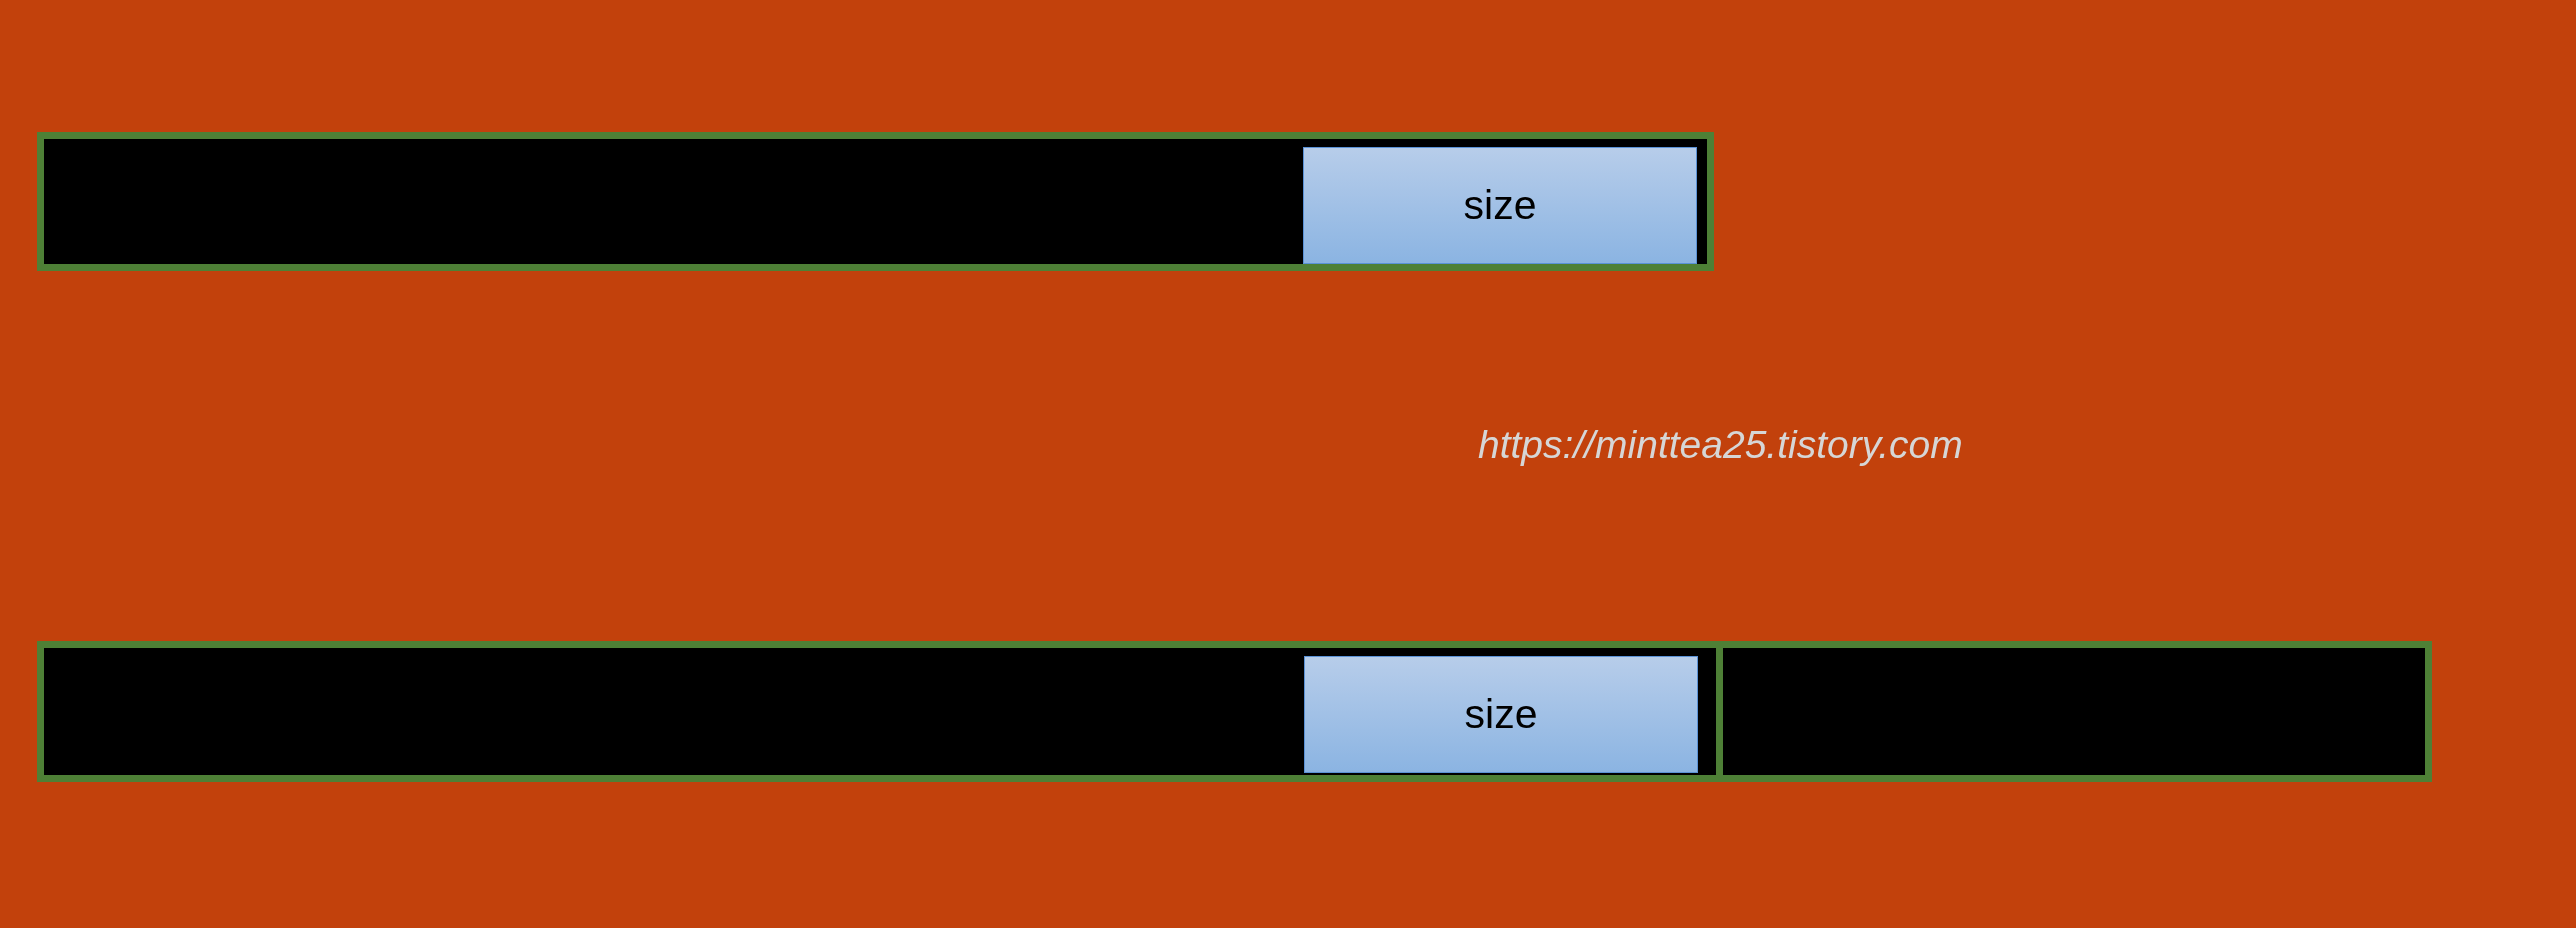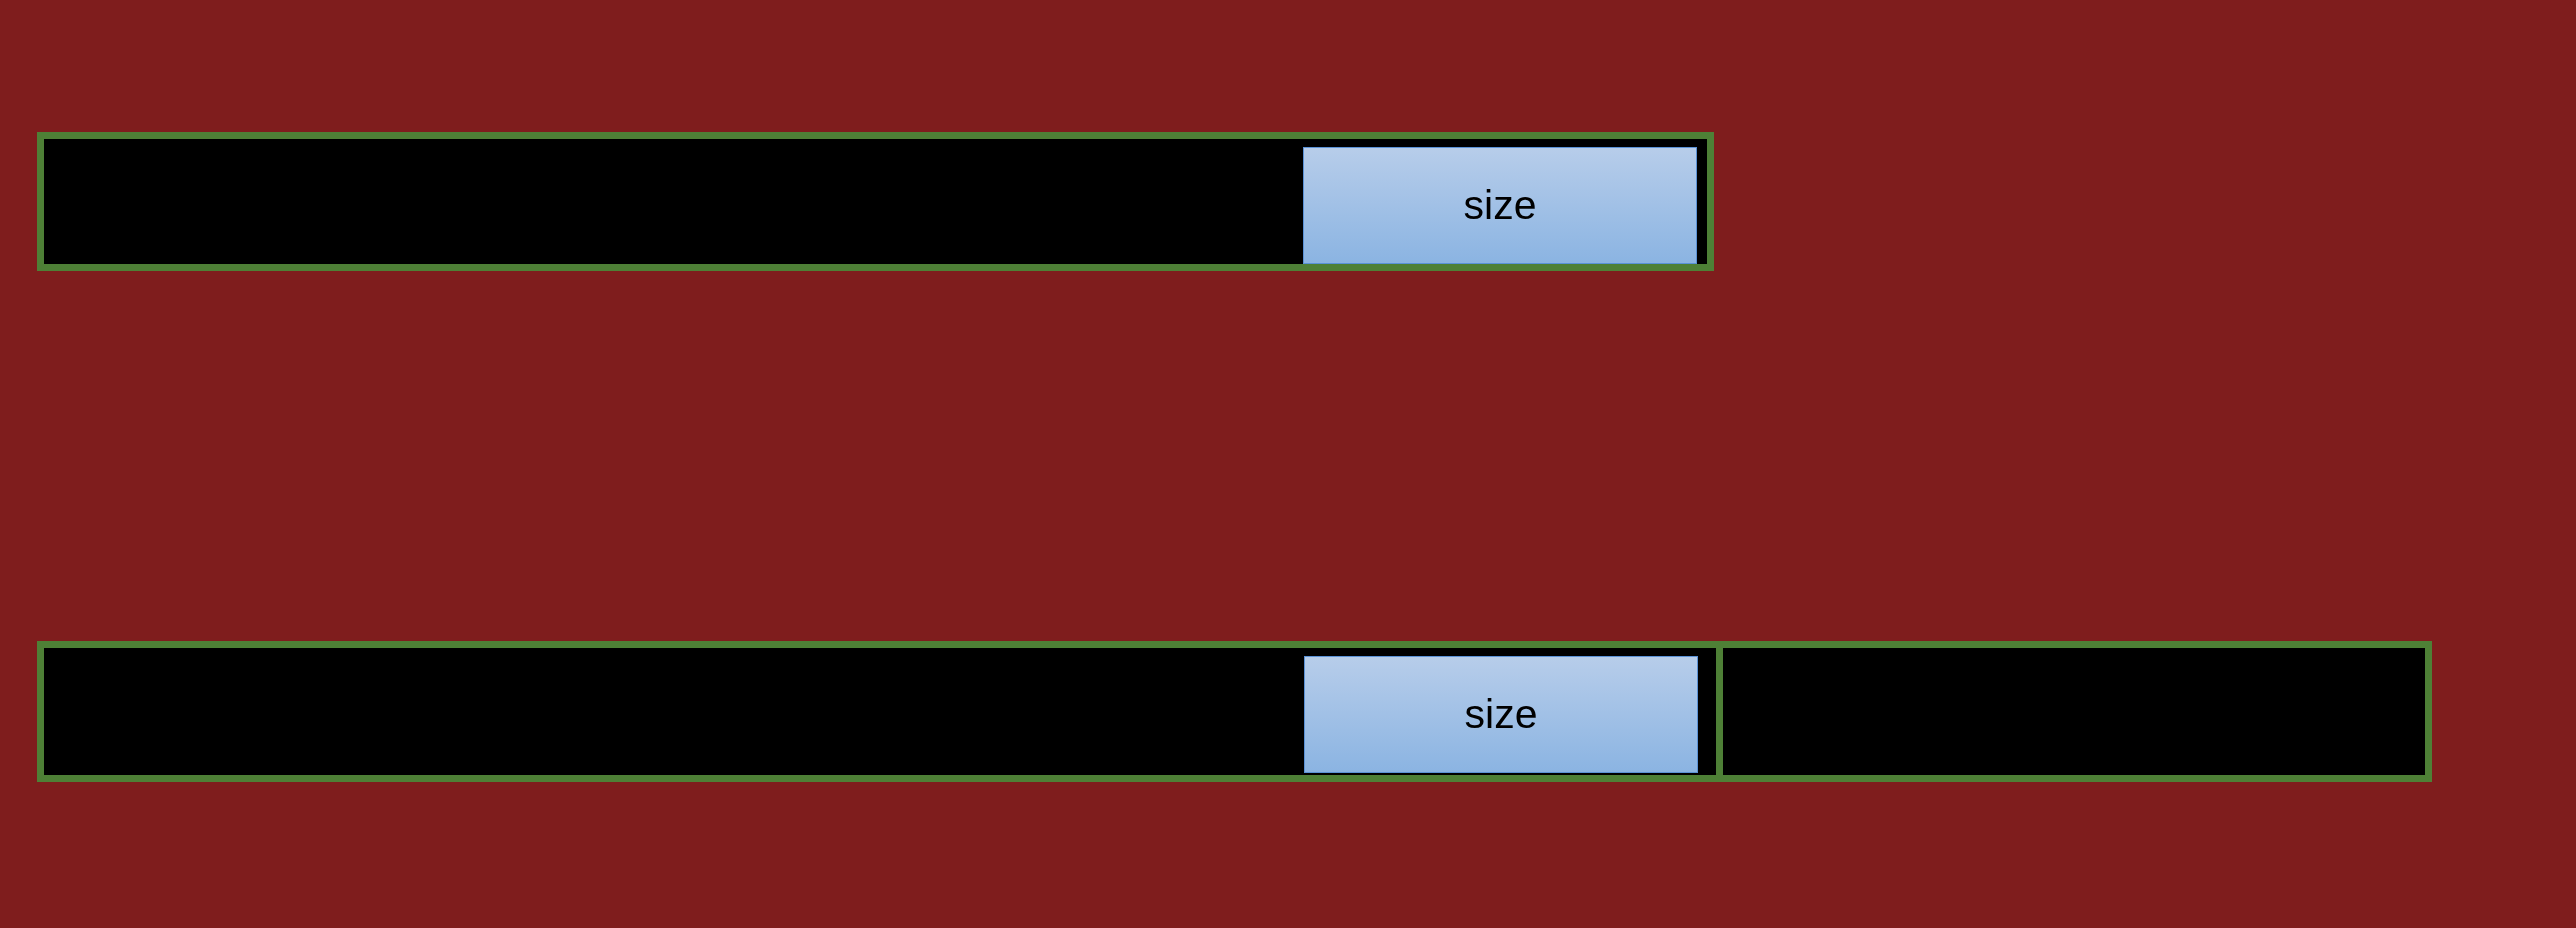--- a/index.html
+++ b/index.html
@@ -4,21 +4,21 @@
 <style>
   html, body {
     margin: 0;
     padding: 0;
     background: #000000;
   }
   #canvas {
     position: relative;
     width: 2576px;
     height: 928px;
-    background: #7f1d1d;
+    background: #c2410c;
     overflow: hidden;
     font-family: "Liberation Sans", sans-serif;
   }
 
   
   .bar {
     position: absolute;
     box-sizing: border-box;
     border: 7.4px solid #4e8036;
     background: #000000;
@@ -96,20 +96,21 @@
 
 <div id="canvas">
 
   <div class="bar" id="bar-top">
     <span></span>
   </div>
   <div class="size-block" id="size-top">
     <span>size</span>
   </div>
 
+  <div id="watermark">https://minttea25.tistory.com</div>
 
   <div class="bar" id="bar-bottom">
     <span></span>
     <div class="bar-divider" id="divider-bottom"></div>
   </div>
   <div class="size-block" id="size-bottom">
     <span>size</span>
   </div>
 
 </div>

